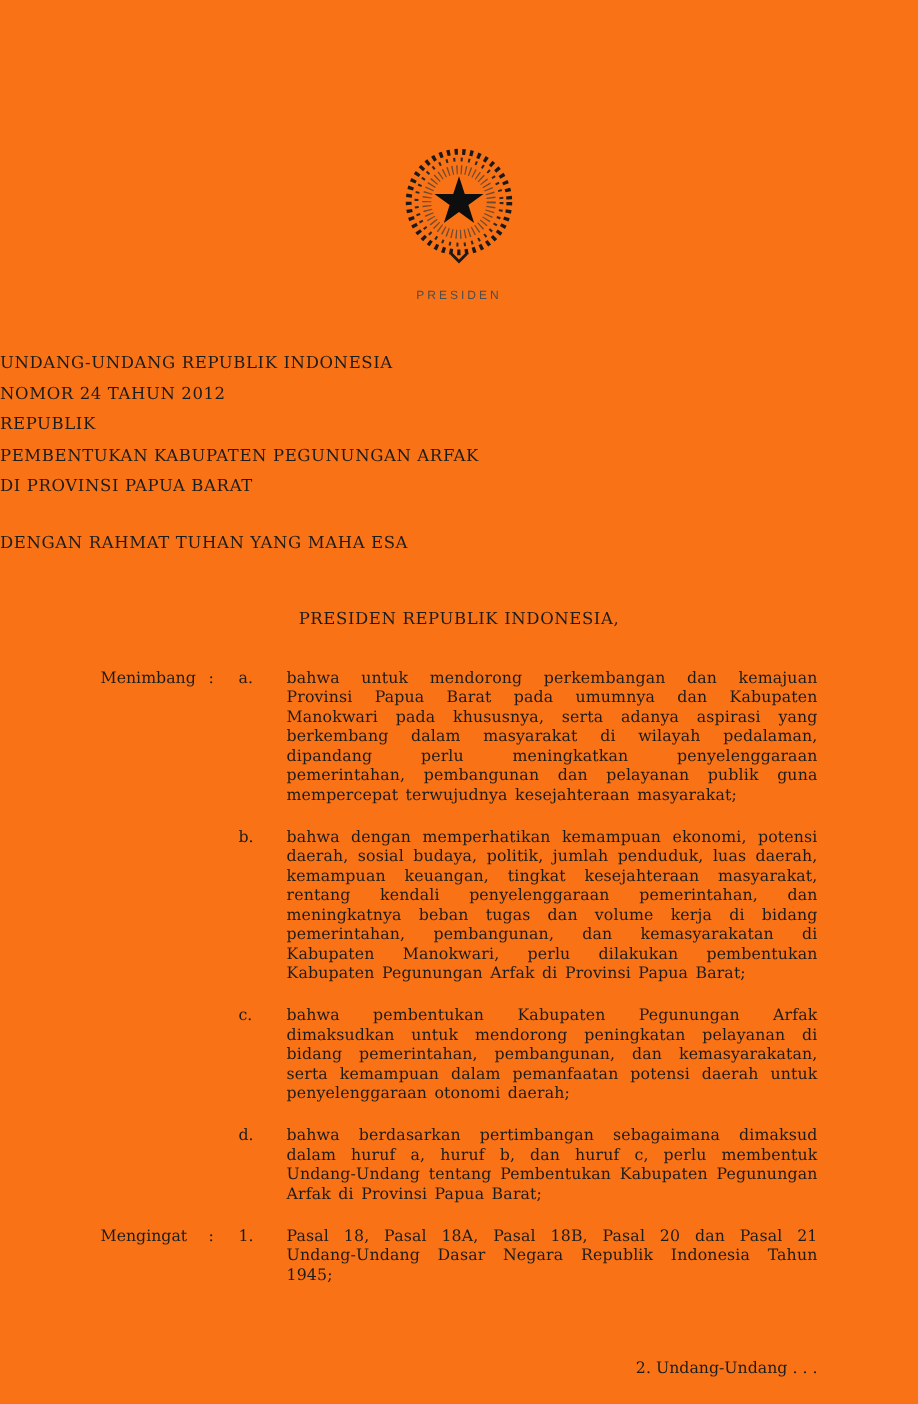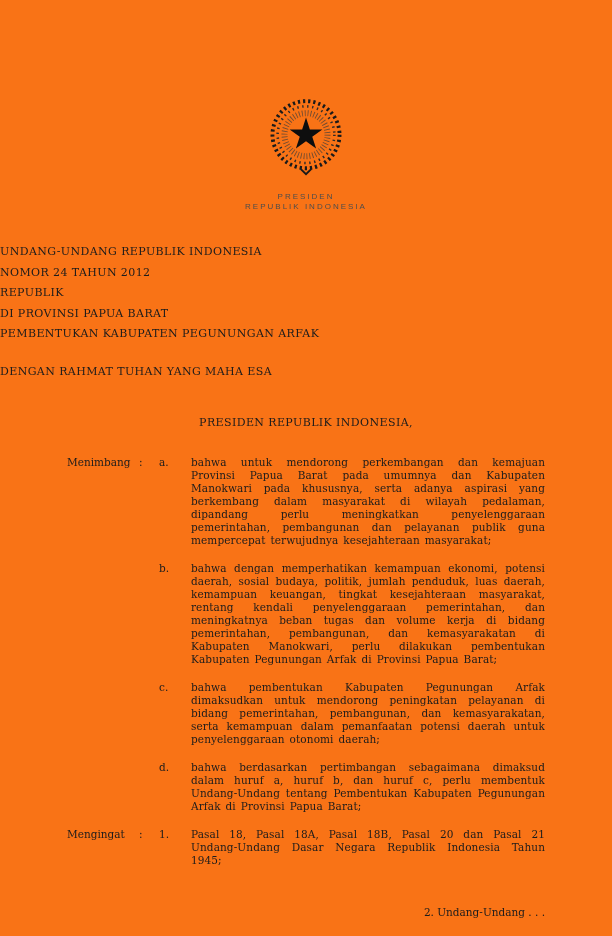--- a/index.html
+++ b/index.html
@@ -80,30 +80,29 @@
       <circle cx="50" cy="48" r="33" fill="none" stroke="#2a2a2a" stroke-width="3" stroke-dasharray="1.6 4.2"></circle>
 
       <circle cx="50" cy="48" r="25" fill="none" stroke="#3d3d3d" stroke-width="7" stroke-dasharray="1 2.4" opacity="0.75"></circle>
 
       <path fill="#0e0e0e" d="M50,28 L54.49,41.82 L69.02,41.82 L57.27,50.36 L61.76,64.18 L50,55.64 L38.24,64.18 L42.73,50.36 L30.98,41.82 L45.51,41.82 Z"></path>
 
       <path d="M44,88 L50,94 L56,88" fill="none" stroke="#1a1a1a" stroke-width="2.2"></path>
     </svg>
     <div class="emblem-caption">
       <div>PRESIDEN</div>
-      <div>REPUBLIK INDONESIA</div>
     </div>
   </div>
 
   <div class="title-block">
     <div class="t-line">UNDANG-UNDANG REPUBLIK INDONESIA</div>
     <div class="t-line">NOMOR 24 TAHUN 2012</div>
     <div class="t-line">REPUBLIK</div>
+    <div class="t-line">PEMBENTUKAN KABUPATEN PEGUNUNGAN ARFAK</div>
     <div class="t-line">DI PROVINSI PAPUA BARAT</div>
-    <div class="t-line">PEMBENTUKAN KABUPATEN PEGUNUNGAN ARFAK</div>
   </div>
 
   <div class="invocation">DENGAN RAHMAT TUHAN YANG MAHA ESA</div>
   <div class="authority">PRESIDEN REPUBLIK INDONESIA,</div>
 
   <div class="section">
     <div class="row">
       <div class="lbl">Menimbang</div>
       <div class="colon">:</div>
       <div class="items">

